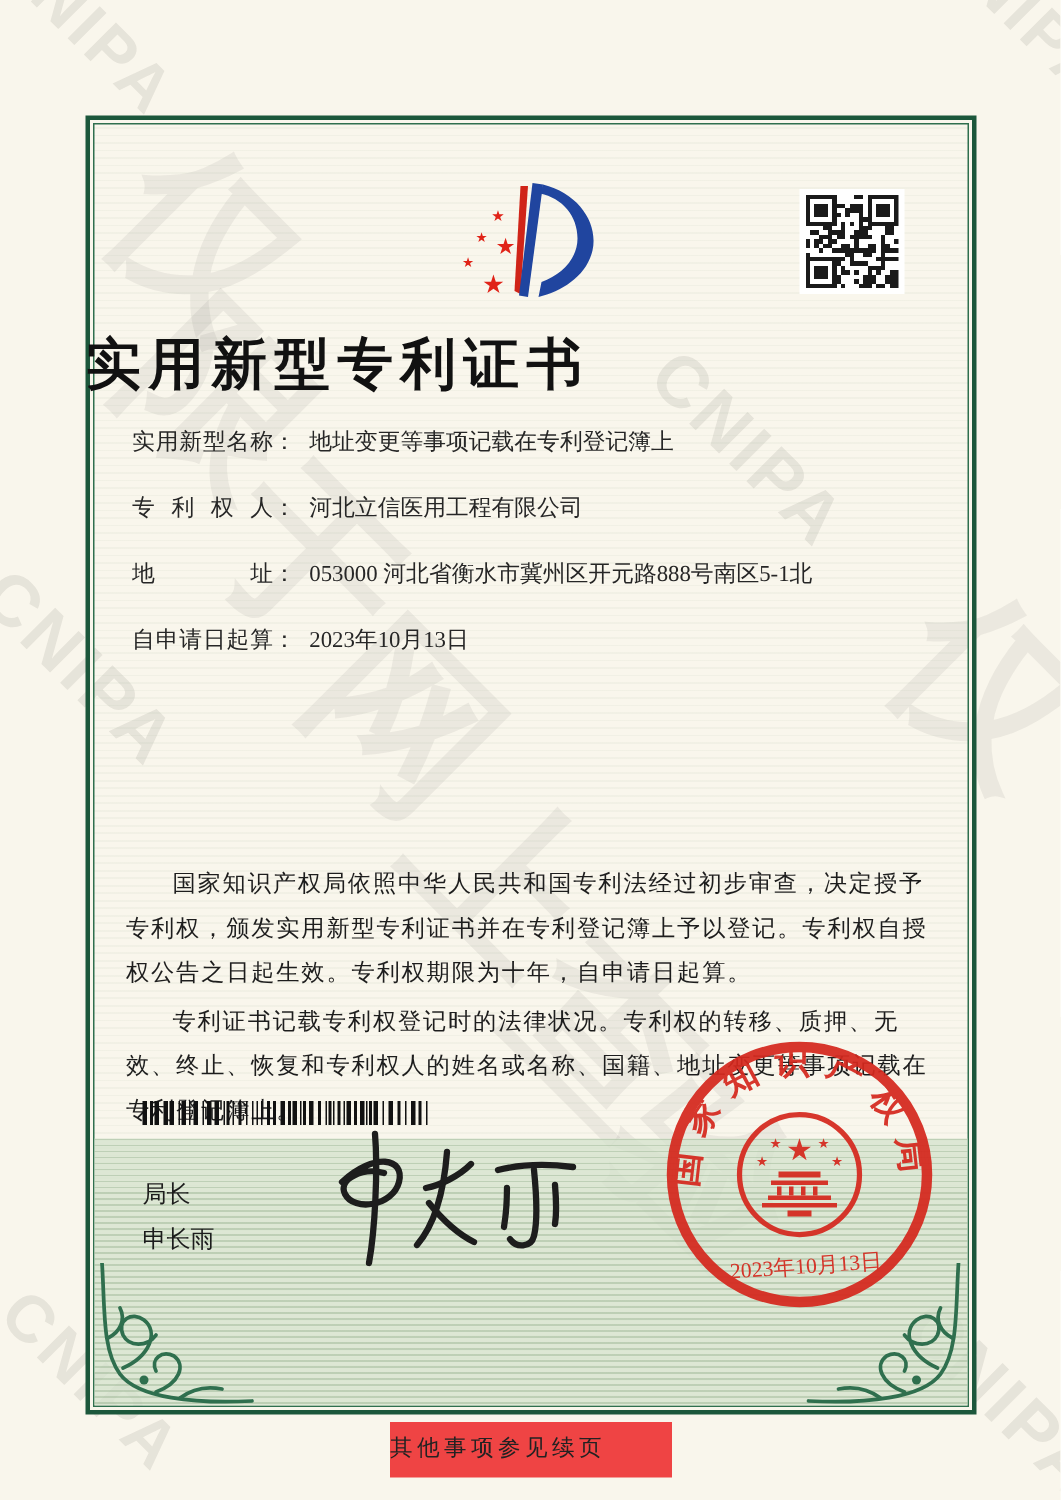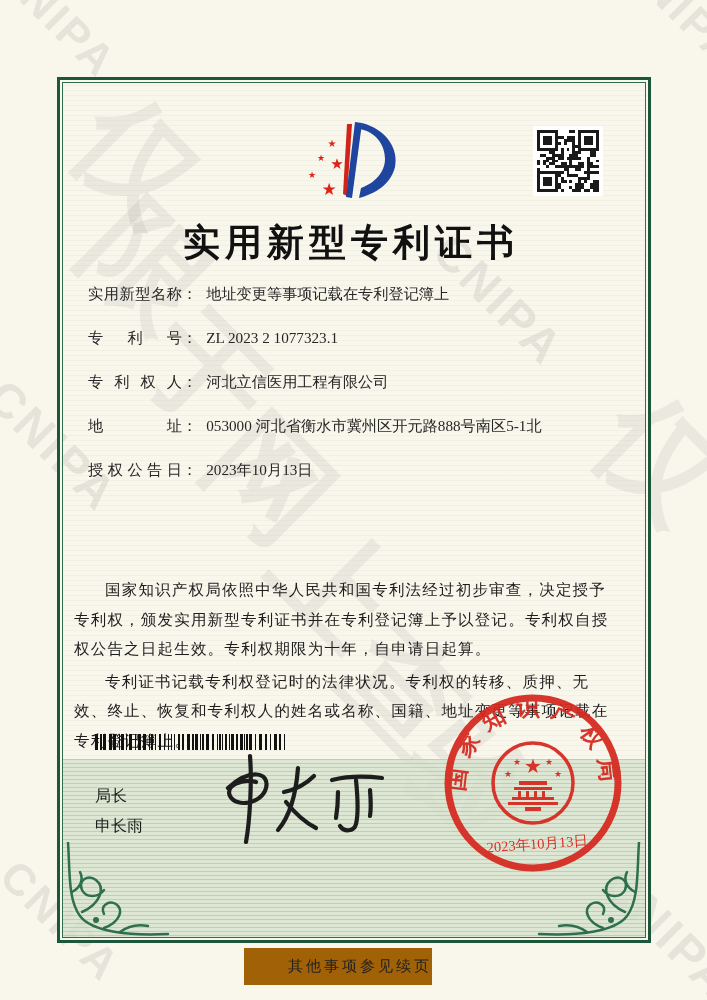--- a/index.html
+++ b/index.html
@@ -26,38 +26,38 @@
     background-image:repeating-linear-gradient(180deg, rgba(125,158,118,.32) 0 1px, transparent 1px 4px);
   }
   .corner{position:absolute;z-index:3;width:110px;height:100px;}
   .corner.bl{left:60px;top:842px;}
   .corner.br{left:537px;top:842px;transform:scaleX(-1);}
   
   .abs{position:absolute;z-index:3;}
   .cert-no{left:95px;top:119px;font-size:15.5px;letter-spacing:2px;color:#1e1e1e;}
   .logo{left:283px;top:112px;}
   .qr-pad{left:533px;top:126px;width:70px;height:70px;background:#fff;display:flex;align-items:center;justify-content:center;}
-  .title{left:57px;top:218px;width:588px;text-align:center;font-size:37px;font-weight:bold;letter-spacing:5px;color:#111;}
+  .title{left:57px;top:218px;width:588px;font-size:37px;font-weight:bold;letter-spacing:5px;color:#111;}
   .fields{left:88px;top:284px;width:540px;font-size:15.2px;color:#262626;}
   .frow{position:relative;height:22px;margin-bottom:22px;white-space:nowrap;}
   .f-label{display:inline-block;width:94px;text-align:justify;text-align-last:justify;}
   .f-val{padding-left:9px;}
   .grp2{position:absolute;left:278px;top:0;}
   .grp2 .f-label{width:96px;}
-  .paras{left:74px;top:575px;width:548px;color:#1d1d1d;}
+  .paras{left:84px;top:575px;width:548px;color:#1d1d1d;}
   .paras p{margin:0 0 3px;text-indent:2em;font-size:15.5px;line-height:29.5px;letter-spacing:1.2px;}
   .barcode{left:95px;top:734px;width:194px;height:16px;display:flex;align-items:stretch;}
   .barcode div{height:100%;}
   .issuer-title{left:95px;top:786px;font-size:16px;font-family:"Liberation Sans",sans-serif;color:#1c1c1c;z-index:4;}
   .issuer-name{left:95px;top:816px;font-size:16px;font-family:"Liberation Sans",sans-serif;color:#1c1c1c;z-index:4;}
   .sig{left:198px;top:750px;z-index:4;}
   .seal{left:441px;top:691px;z-index:5;opacity:.93;}
   .page-info{left:57px;top:910px;width:588px;text-align:center;font-size:12.5px;letter-spacing:2px;color:#333;}
-  .note-box{left:244px;top:948px;width:188px;height:37px;line-height:37px;text-align:right;
-    background:#a16207;font-size:15px;letter-spacing:3px;color:#222;z-index:3;}
+  .note-box{left:260px;top:948px;width:188px;height:37px;line-height:37px;text-align:left;
+    background:#ef4444;font-size:15px;letter-spacing:3px;color:#222;z-index:3;}
 </style>
 </head>
 <body>
 
 <div class="page">
 
   <div class="wm wm-latin" style="left:-18px;top:-8px;font-size:44px;">CNIPA</div>
   <div class="wm wm-latin" style="left:606px;top:-18px;font-size:44px;">CNIPA</div>
   <div class="wm wm-latin" style="left:418px;top:272px;font-size:48px;">CNIPA</div>
   <div class="wm wm-latin" style="left:-28px;top:418px;font-size:48px;">CNIPA</div>
@@ -353,30 +353,27 @@
       </svg>
   </div>
 
   <div class="abs title">实用新型专利证书</div>
 
   <div class="abs fields">
     <div class="frow">
       <span class="f-label">实用新型名称</span><span>：</span><span class="f-val">地址变更等事项记载在专利登记簿上</span>
     </div>
     <div class="frow">
-      <span class="f-label">专利号</span><span>：</span><span class="f-val">ZL 2023 2 1077323.1</span>
-    </div>
-    <div class="frow">
       <span class="f-label">专利权人</span><span>：</span><span class="f-val">河北立信医用工程有限公司</span>
     </div>
     <div class="frow">
       <span class="f-label">地址</span><span>：</span><span class="f-val">053000 河北省衡水市冀州区开元路888号南区5-1北</span>
     </div>
     <div class="frow">
-      <span class="f-label">授权公告日</span><span>：</span><span class="f-val">2023年10月13日</span>
+      <span class="f-label">自申请日起算</span><span>：</span><span class="f-val">2023年10月13日</span>
     </div>
   </div>
 
   <div class="abs paras">
     <p>国家知识产权局依照中华人民共和国专利法经过初步审查，决定授予专利权，颁发实用新型专利证书并在专利登记簿上予以登记。专利权自授权公告之日起生效。专利权期限为十年，自申请日起算。</p>
     <p>专利证书记载专利权登记时的法律状况。专利权的转移、质押、无效、终止、恢复和专利权人的姓名或名称、国籍、地址变更等事项记载在专利登记簿上。</p>
   </div>
 
   <div class="abs barcode" id="barcode">
       <div style="width:3px;background:#111"></div>

